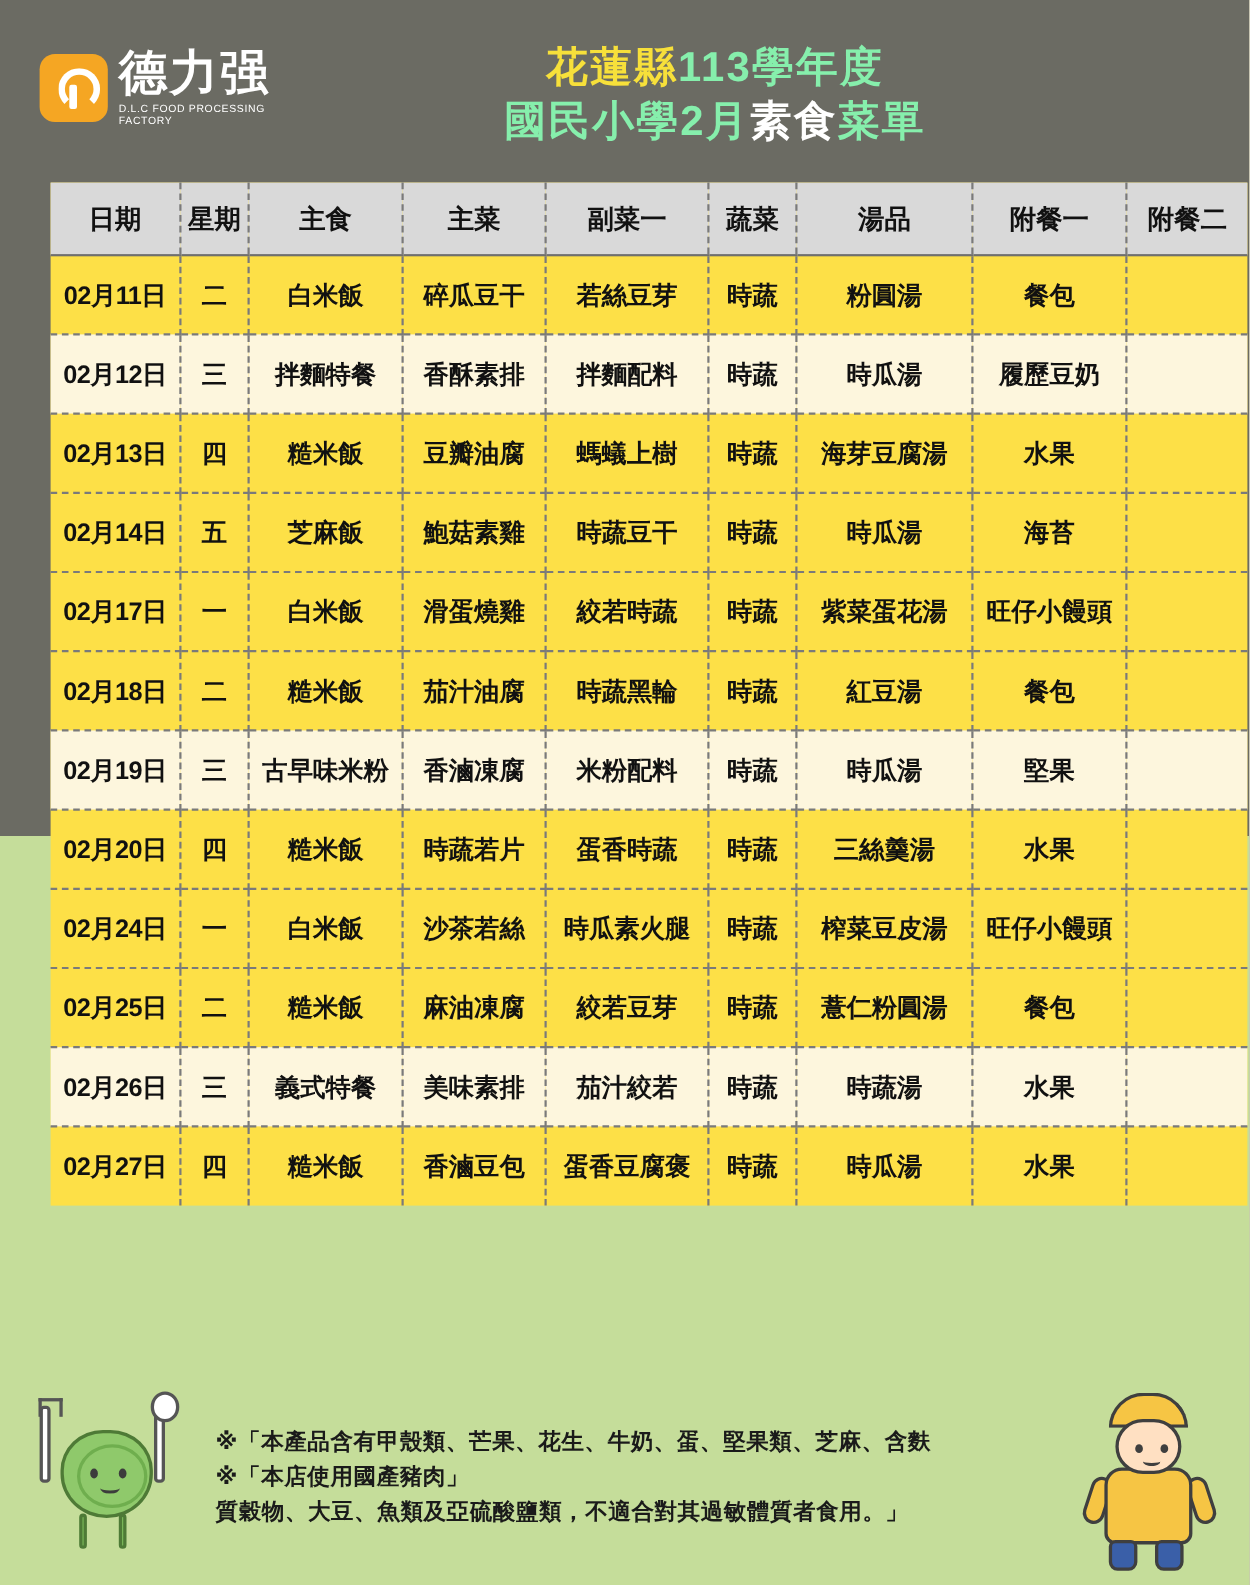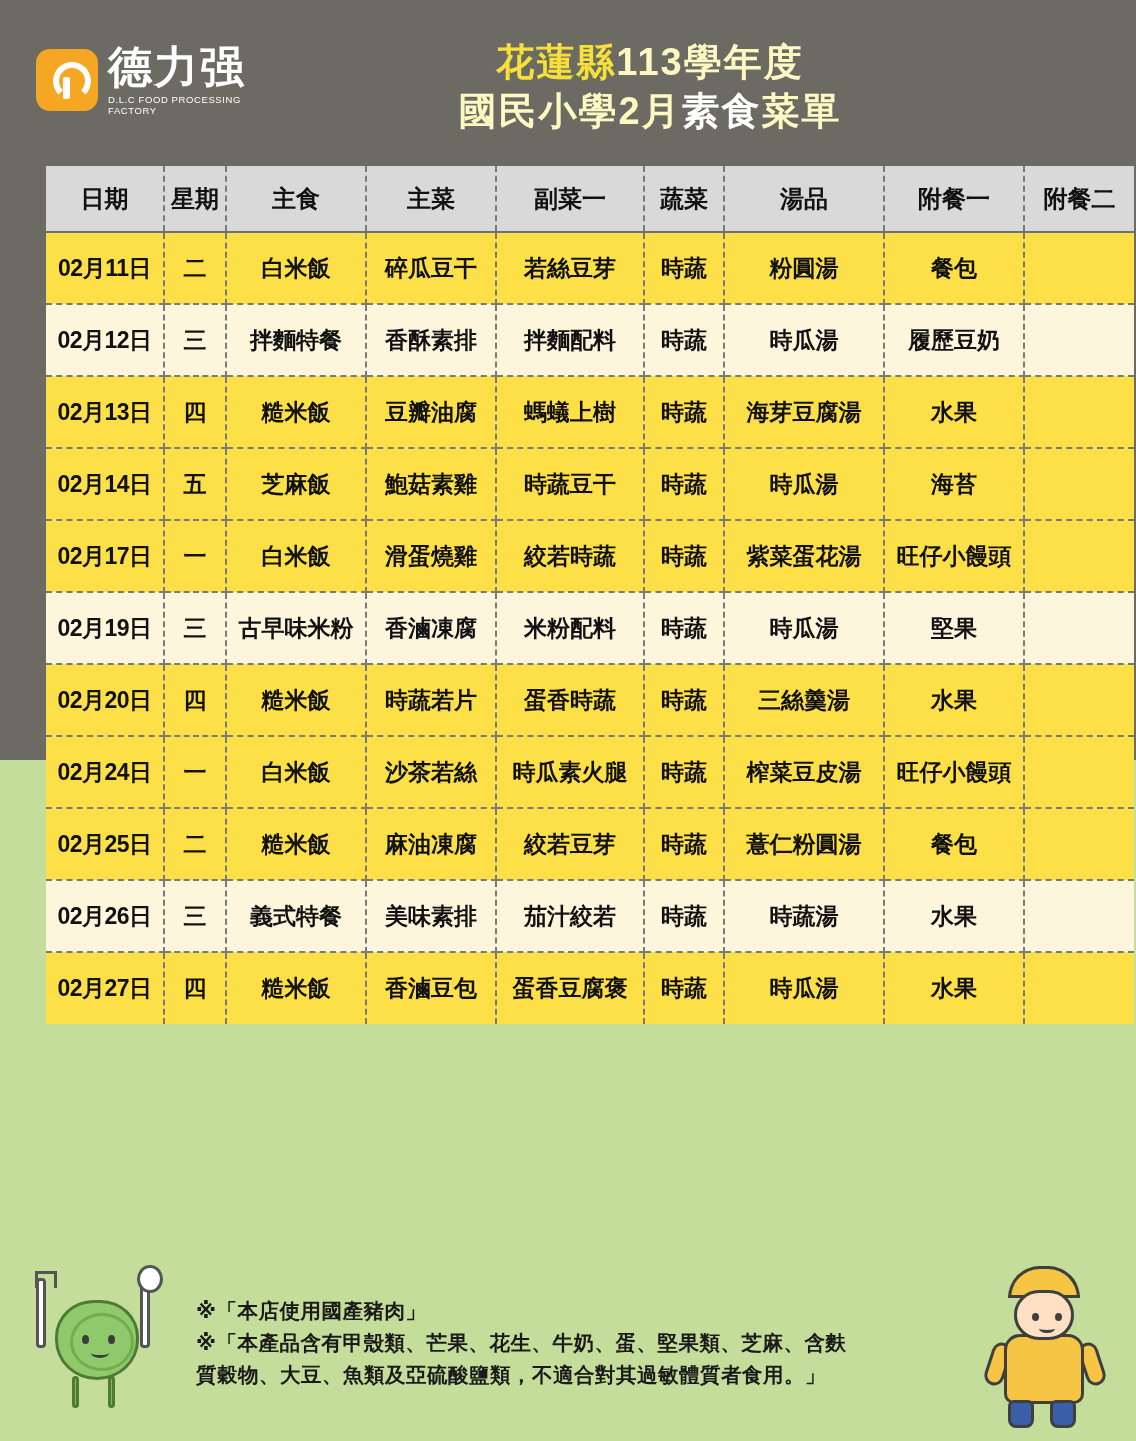--- a/index.html
+++ b/index.html
@@ -65,21 +65,21 @@
     text-align: center;
     line-height: 1.28;
   }
   .title-line {
     font-size: 38px; font-weight: bold; letter-spacing: 2px;
     color: #ffffff;
     font-family: "Liberation Sans", "DejaVu Sans", sans-serif;
   }
   .t-yellow { color: #f7e03a; }
   .t-green  { color: #ffffff; }
-  .t-white  { color: #fef9c3; }
+  .t-white  { color: #86efac; }
 
   
   #table-wrap {
     position: absolute;
     left: 46px; top: 166px;
     width: 1044px;
   }
   table#menu-table {
     width: 1044px;
     border-collapse: collapse;
@@ -308,20 +308,31 @@
             <td class="c-date date-cell">02月17日</td>
             <td class="c-day">一</td>
             <td class="c-stap">白米飯</td>
             <td class="c-main">滑蛋燒雞</td>
             <td class="c-side1">絞若時蔬</td>
             <td class="c-veg">時蔬</td>
             <td class="c-soup">紫菜蛋花湯</td>
             <td class="c-add1">旺仔小饅頭</td>
             <td class="c-add2"></td>
           </tr>
+          <tr>
+            <td class="c-date date-cell">02月18日</td>
+            <td class="c-day">二</td>
+            <td class="c-stap">糙米飯</td>
+            <td class="c-main">茄汁油腐</td>
+            <td class="c-side1">時蔬黑輪</td>
+            <td class="c-veg">時蔬</td>
+            <td class="c-soup">紅豆湯</td>
+            <td class="c-add1">餐包</td>
+            <td class="c-add2"></td>
+          </tr>
           <tr class="highlight">
             <td class="c-date date-cell">02月19日</td>
             <td class="c-day">三</td>
             <td class="c-stap">古早味米粉</td>
             <td class="c-main">香滷凍腐</td>
             <td class="c-side1">米粉配料</td>
             <td class="c-veg">時蔬</td>
             <td class="c-soup">時瓜湯</td>
             <td class="c-add1">堅果</td>
             <td class="c-add2"></td>
@@ -391,22 +402,22 @@
     <div class="cab-body">
       <div class="cab-eye l"></div>
       <div class="cab-eye r"></div>
       <div class="cab-mouth"></div>
     </div>
     <div class="cab-leg l"></div>
     <div class="cab-leg r"></div>
   </div>
 
   <div id="notes">
+    <div>※「本產品含有甲殼類、芒果、花生、牛奶、蛋、堅果類、芝麻、含麩</div>
     <div>※「本店使用國產豬肉」</div>
-    <div>※「本產品含有甲殼類、芒果、花生、牛奶、蛋、堅果類、芝麻、含麩</div>
     <div>質穀物、大豆、魚類及亞硫酸鹽類，不適合對其過敏體質者食用。」</div>
   </div>
 
   <div id="kid">
     <div class="kid-hat"></div>
     <div class="kid-arm l"></div>
     <div class="kid-arm r"></div>
     <div class="kid-body"></div>
     <div class="kid-face">
       <div class="kid-eye l"></div>

